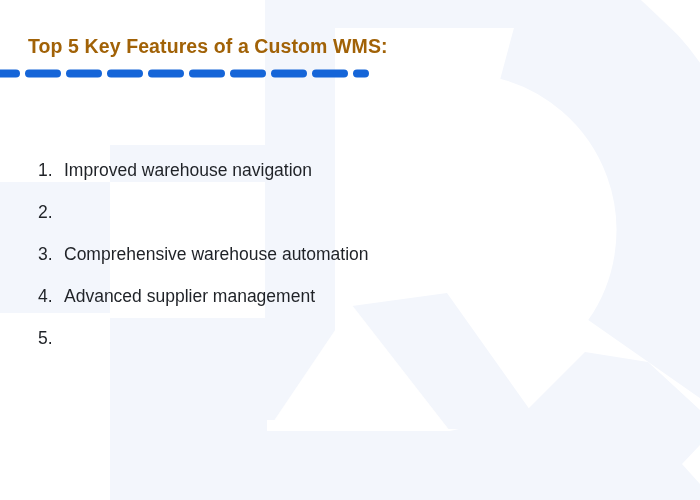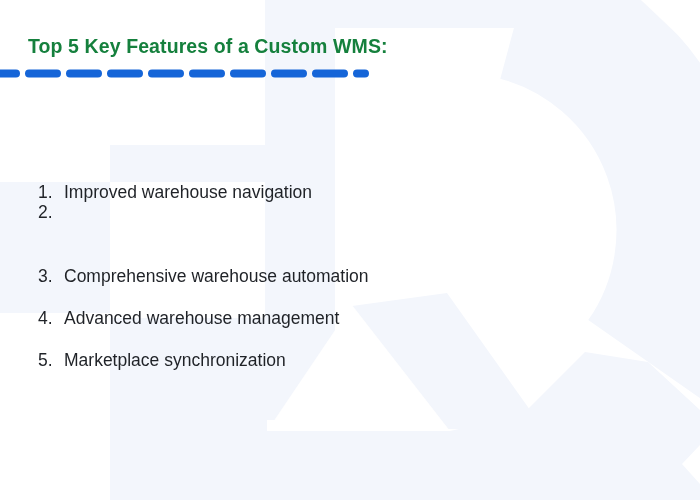--- a/index.html
+++ b/index.html
@@ -23,21 +23,21 @@
     height: 500px;
     pointer-events: none;
   }
   .title {
     position: absolute;
     left: 28px;
     top: 35px;
     font-size: 19.5px;
     font-weight: 700;
     letter-spacing: 0.1px;
-    color: #15803d;
+    color: #a16207;
     white-space: nowrap;
   }
   .dashes {
     position: absolute;
     left: 0;
     top: 67px;
     width: 380px;
     height: 13px;
   }
   .feature-list {
@@ -54,21 +54,20 @@
     color: #1f2227;
     white-space: nowrap;
   }
   .num {
     display: inline-block;
     width: 26px;
     flex: 0 0 26px;
   }
   .label {
     display: inline-block;
-    margin-top: 22px;
   }
 </style>
 </head>
 <body>
 
 <div class="canvas">
 
   <svg class="watermark" viewBox="0 0 700 500" xmlns="http://www.w3.org/2000/svg" aria-hidden="true">
     <g fill="#f3f6fc">
 
@@ -109,21 +108,20 @@
     </div>
     <div class="row">
       <span class="num">2.</span>
     </div>
     <div class="row">
       <span class="num">3.</span>
       <span class="label">Comprehensive warehouse automation</span>
     </div>
     <div class="row">
       <span class="num">4.</span>
-      <span class="label">Advanced warehouse management</span>
+      <span class="label">Advanced supplier management</span>
     </div>
     <div class="row">
       <span class="num">5.</span>
-      <span class="label">Marketplace synchronization</span>
     </div>
   </div>
 
 </div>
 
 </body></html>

